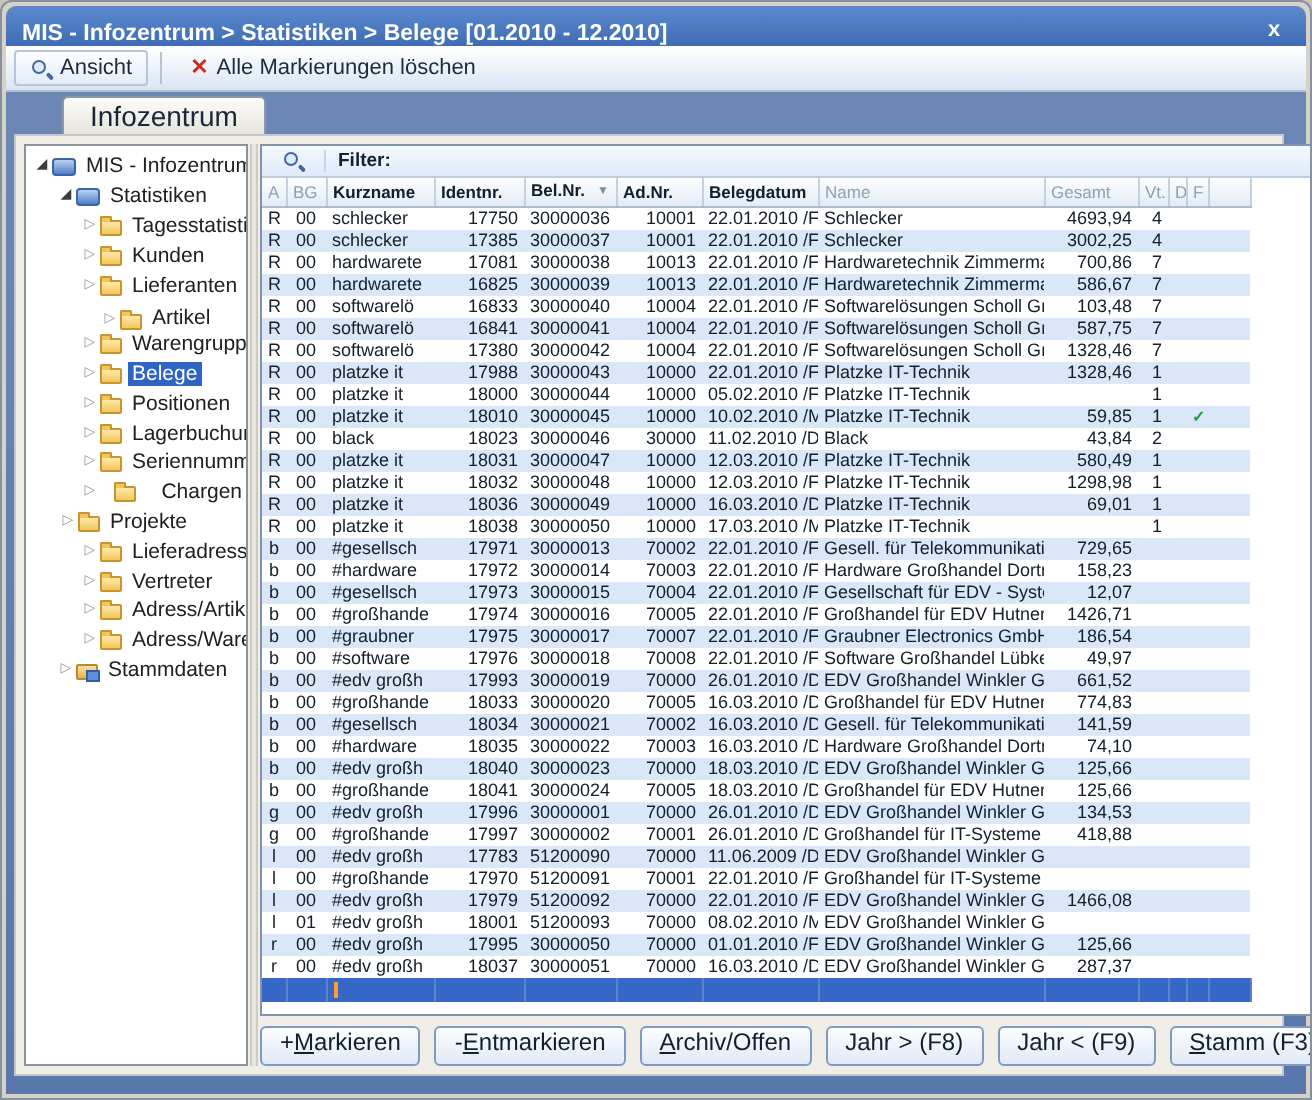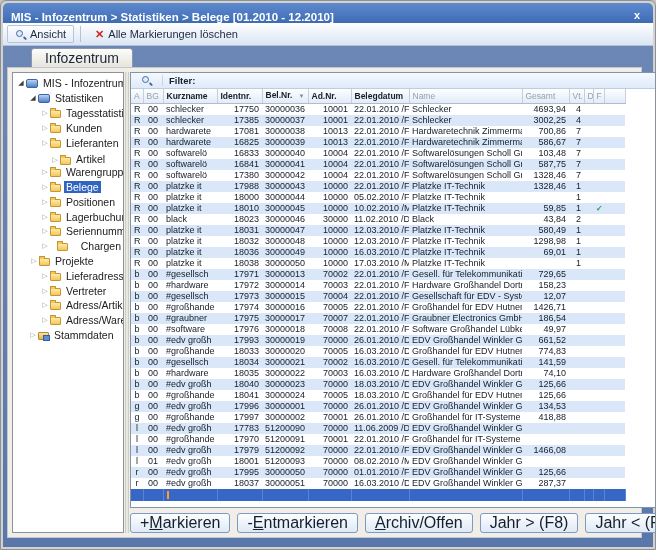--- a/index.html
+++ b/index.html
@@ -77,21 +77,21 @@
   .sort-ic{float:right;font-size:6px;color:#7d8da4;line-height:12px;}
   table.datagrid td{height:11px;line-height:11px;padding:0 3px;white-space:nowrap;overflow:hidden;}
   tr.stripe td{background:#d9e7f8;}
   td.r{text-align:right;}  td.c{text-align:center;}
   td.check{color:#1f9e3e;font-weight:bold;font-size:8px;}
   tr.selrow td{background:#3767c6;border-right:1px solid #5d82cf;height:12px;}
   .caret{display:inline-block;width:2px;height:8px;background:#ff9c2a;vertical-align:middle;}
 
   
   .btnbar{height:25px;display:flex;align-items:center;gap:7px;padding-top:4px;}
-  .pbtn{height:20px;padding:0 9px;border:1px solid #7d99c4;border-radius:3px;font-size:16px;color:#12202e;
+  .pbtn{height:20px;padding:0 9px;border:1px solid #7d99c4;border-radius:3px;font-size:12px;color:#12202e;
         background:linear-gradient(#fdfeff,#dfe9f6);display:flex;align-items:flex-start;white-space:nowrap;}
   .pbtn u{text-decoration:underline;}
 </style>
 </head>
 <body>
 
 <div class="window">
 
   <div class="titlebar">
     <span class="title">MIS - Infozentrum &gt; Statistiken &gt; Belege [01.2010 - 12.2010]</span>

